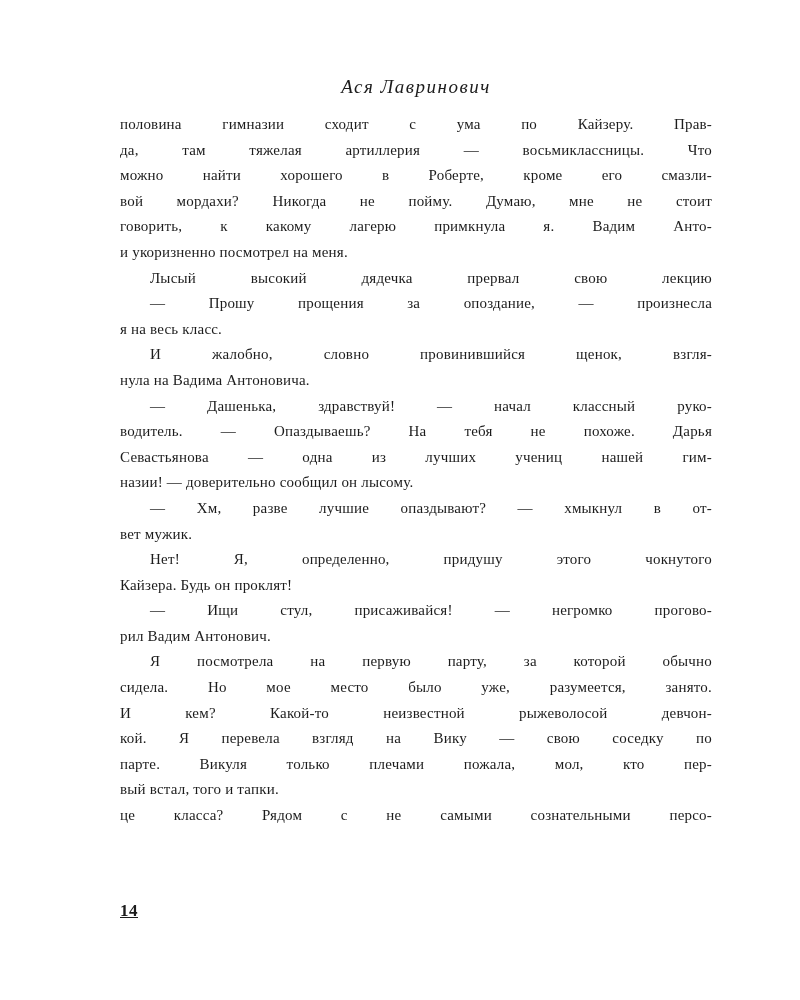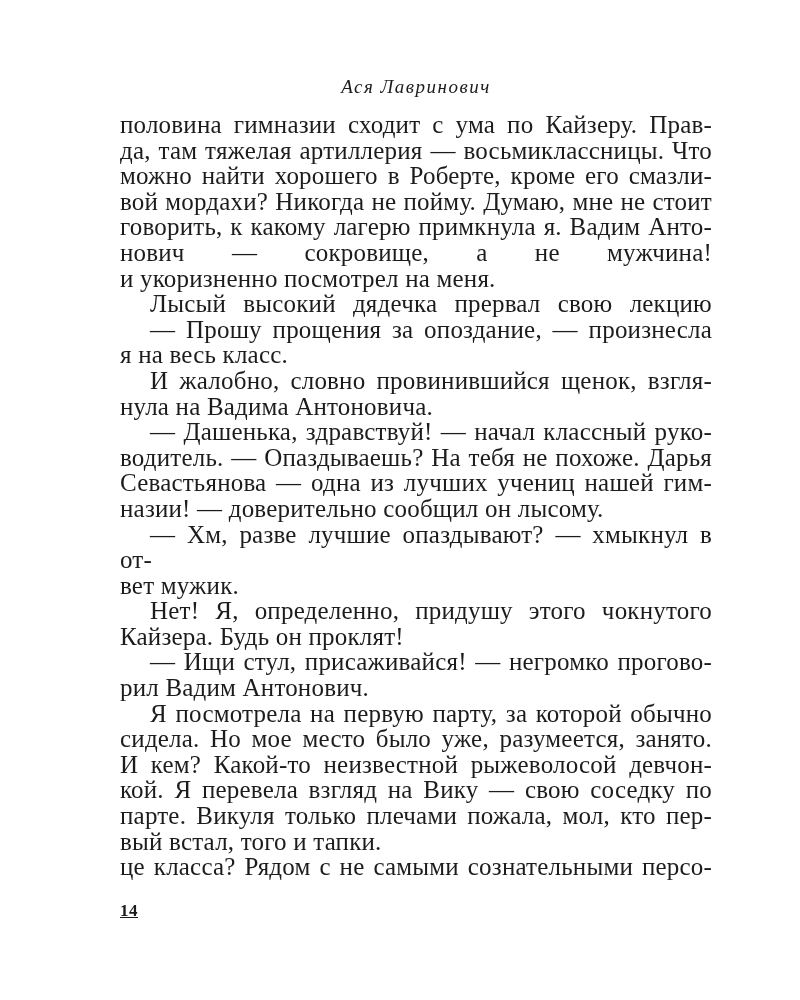--- a/index.html
+++ b/index.html
@@ -29,21 +29,21 @@
     font-style: italic;
     font-size: 19px;
     letter-spacing: 1.5px;
     color: var(--ink);
   }
   .text-body {
     position: absolute;
     top: 112px;
     left: 120px;
     width: 592px;
-    font-size: 25px;
+    font-size: 15px;
     line-height: 25.6px;
     letter-spacing: 0.2px;
   }
   .para {  }
   .line {
     text-align: justify;
     -moz-text-align-last: justify;
     text-align-last: justify;
     white-space: normal;
   }
@@ -70,21 +70,20 @@
 <div class="page">
   <div class="running-head">Ася Лавринович</div>
 
   <div class="text-body">
       <div class="para">
         <div class="line firstline">половина гимназии сходит с ума по Кайзеру. Прав-</div>
         <div class="line">да, там тяжелая артиллерия — восьмиклассницы. Что</div>
         <div class="line">можно найти хорошего в Роберте, кроме его смазли-</div>
         <div class="line">вой мордахи? Никогда не пойму. Думаю, мне не стоит</div>
         <div class="line">говорить, к какому лагерю примкнула я. Вадим Анто-</div>
-        <div class="line">нович — сокровище, а не мужчина!</div>
       </div>
       <div class="para">
         <div class="line lastline">и укоризненно посмотрел на меня.</div>
         <div class="line firstline indented">Лысый высокий дядечка прервал свою лекцию</div>
       </div>
       <div class="para">
         <div class="line firstline indented">— Прошу прощения за опоздание, — произнесла</div>
         <div class="line lastline">я на весь класс.</div>
       </div>
       <div class="para">

